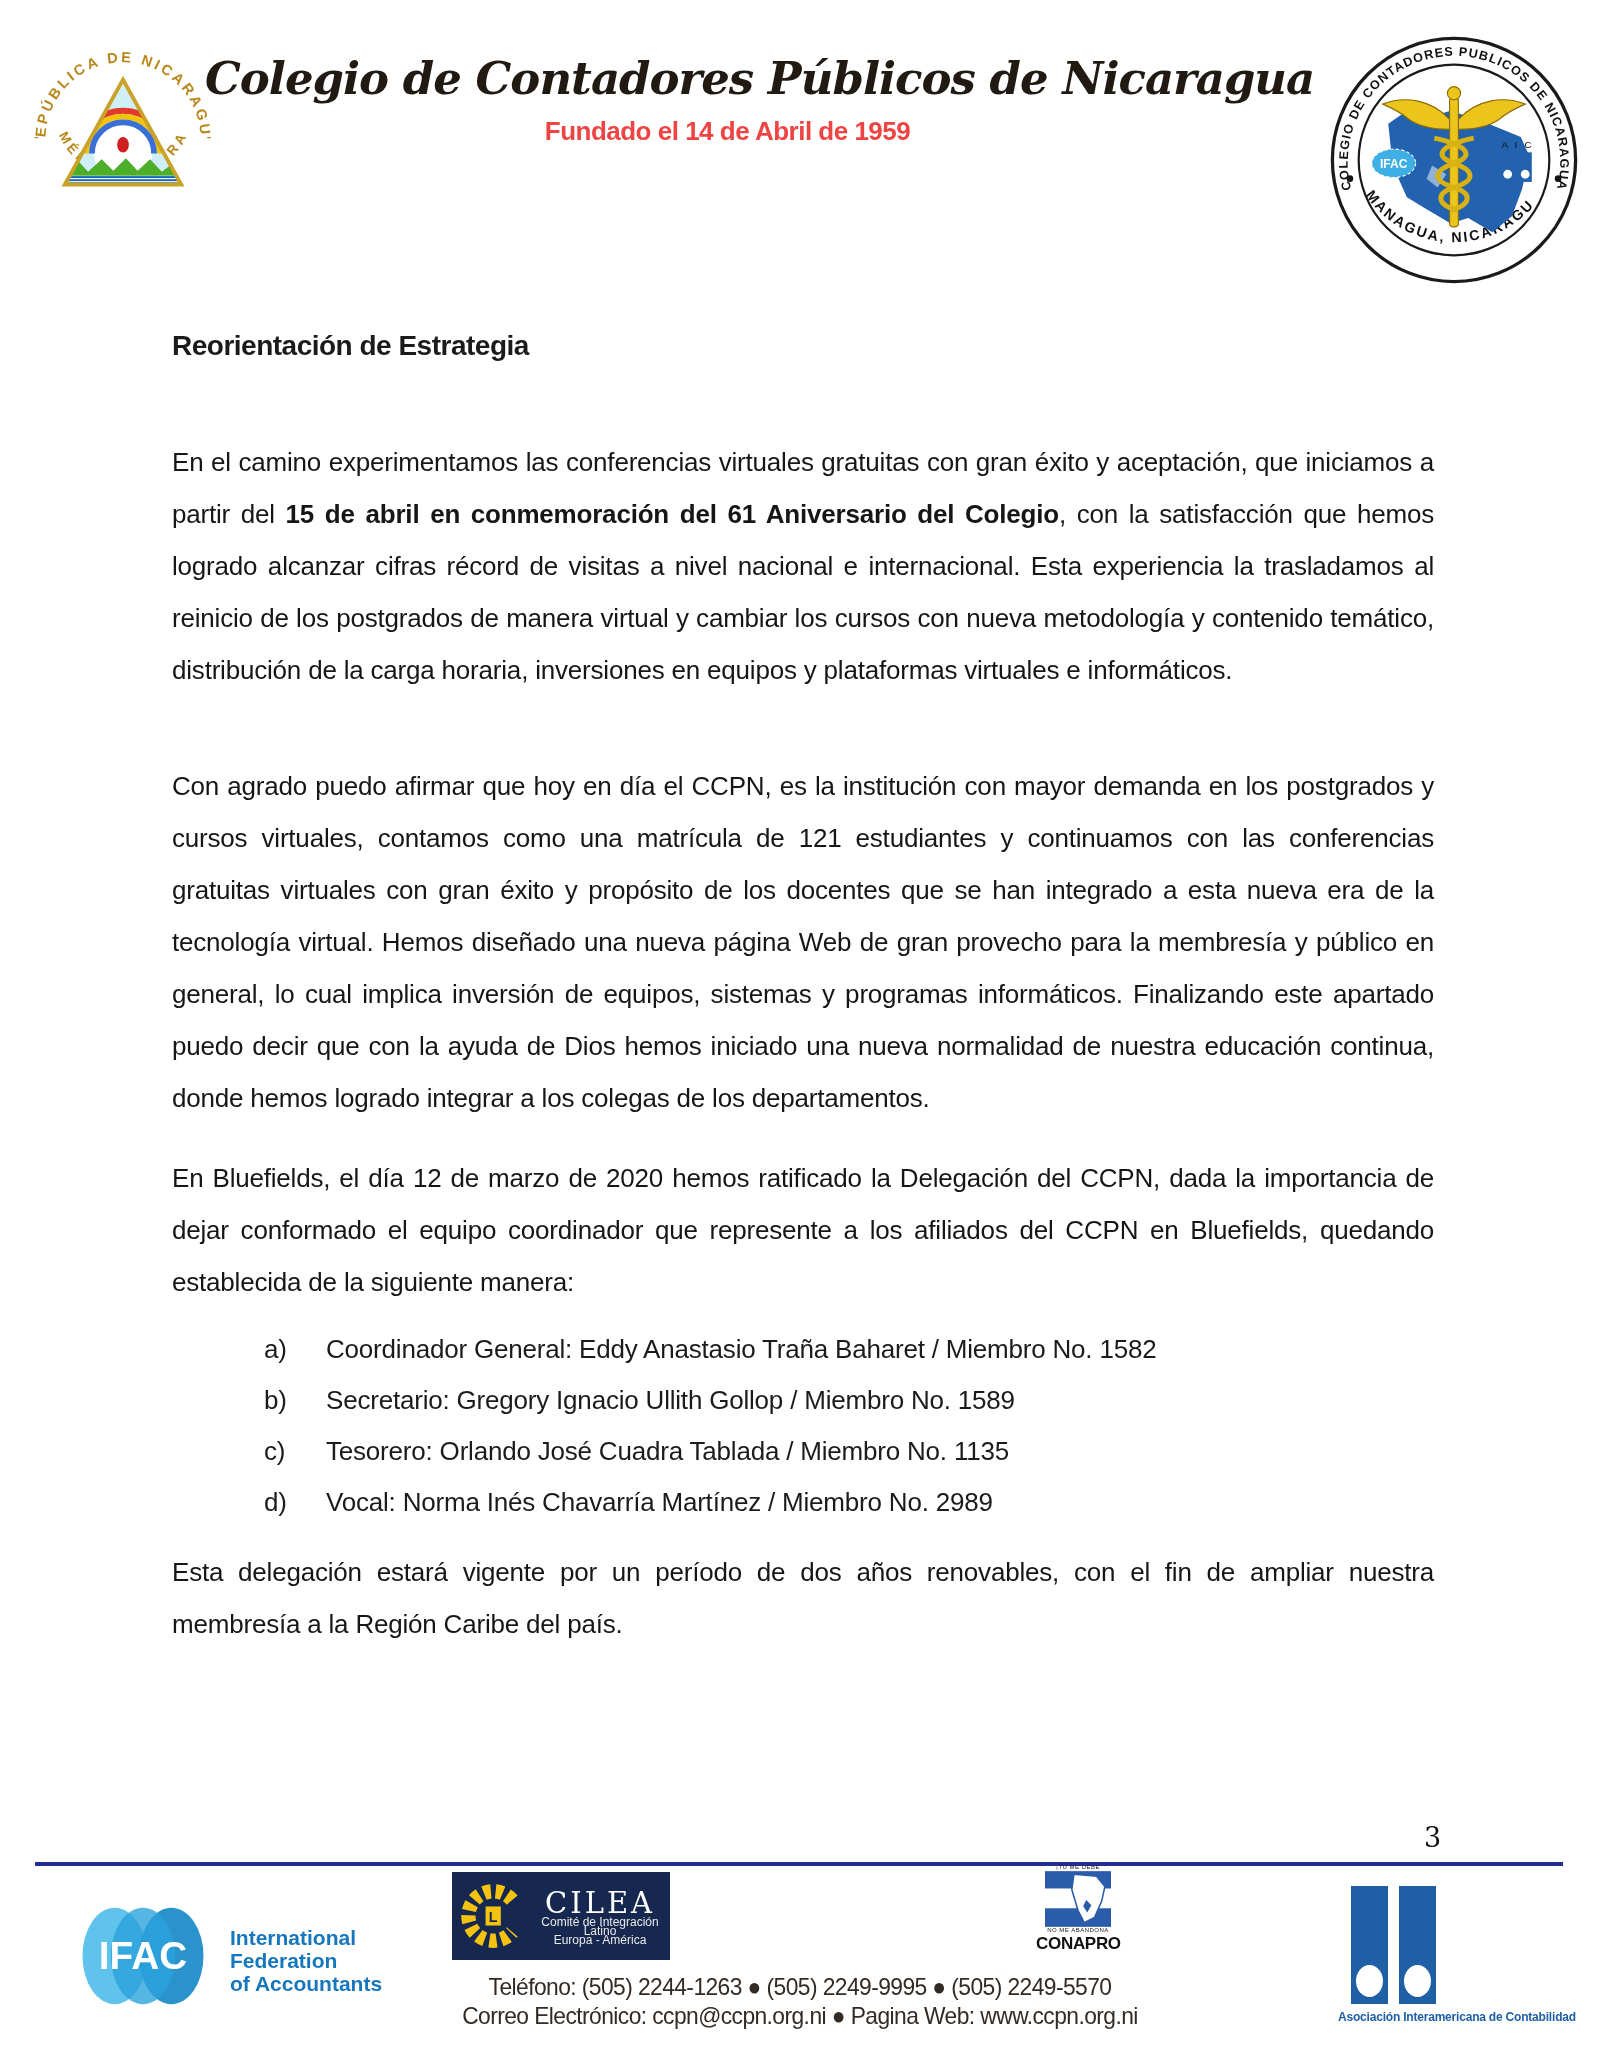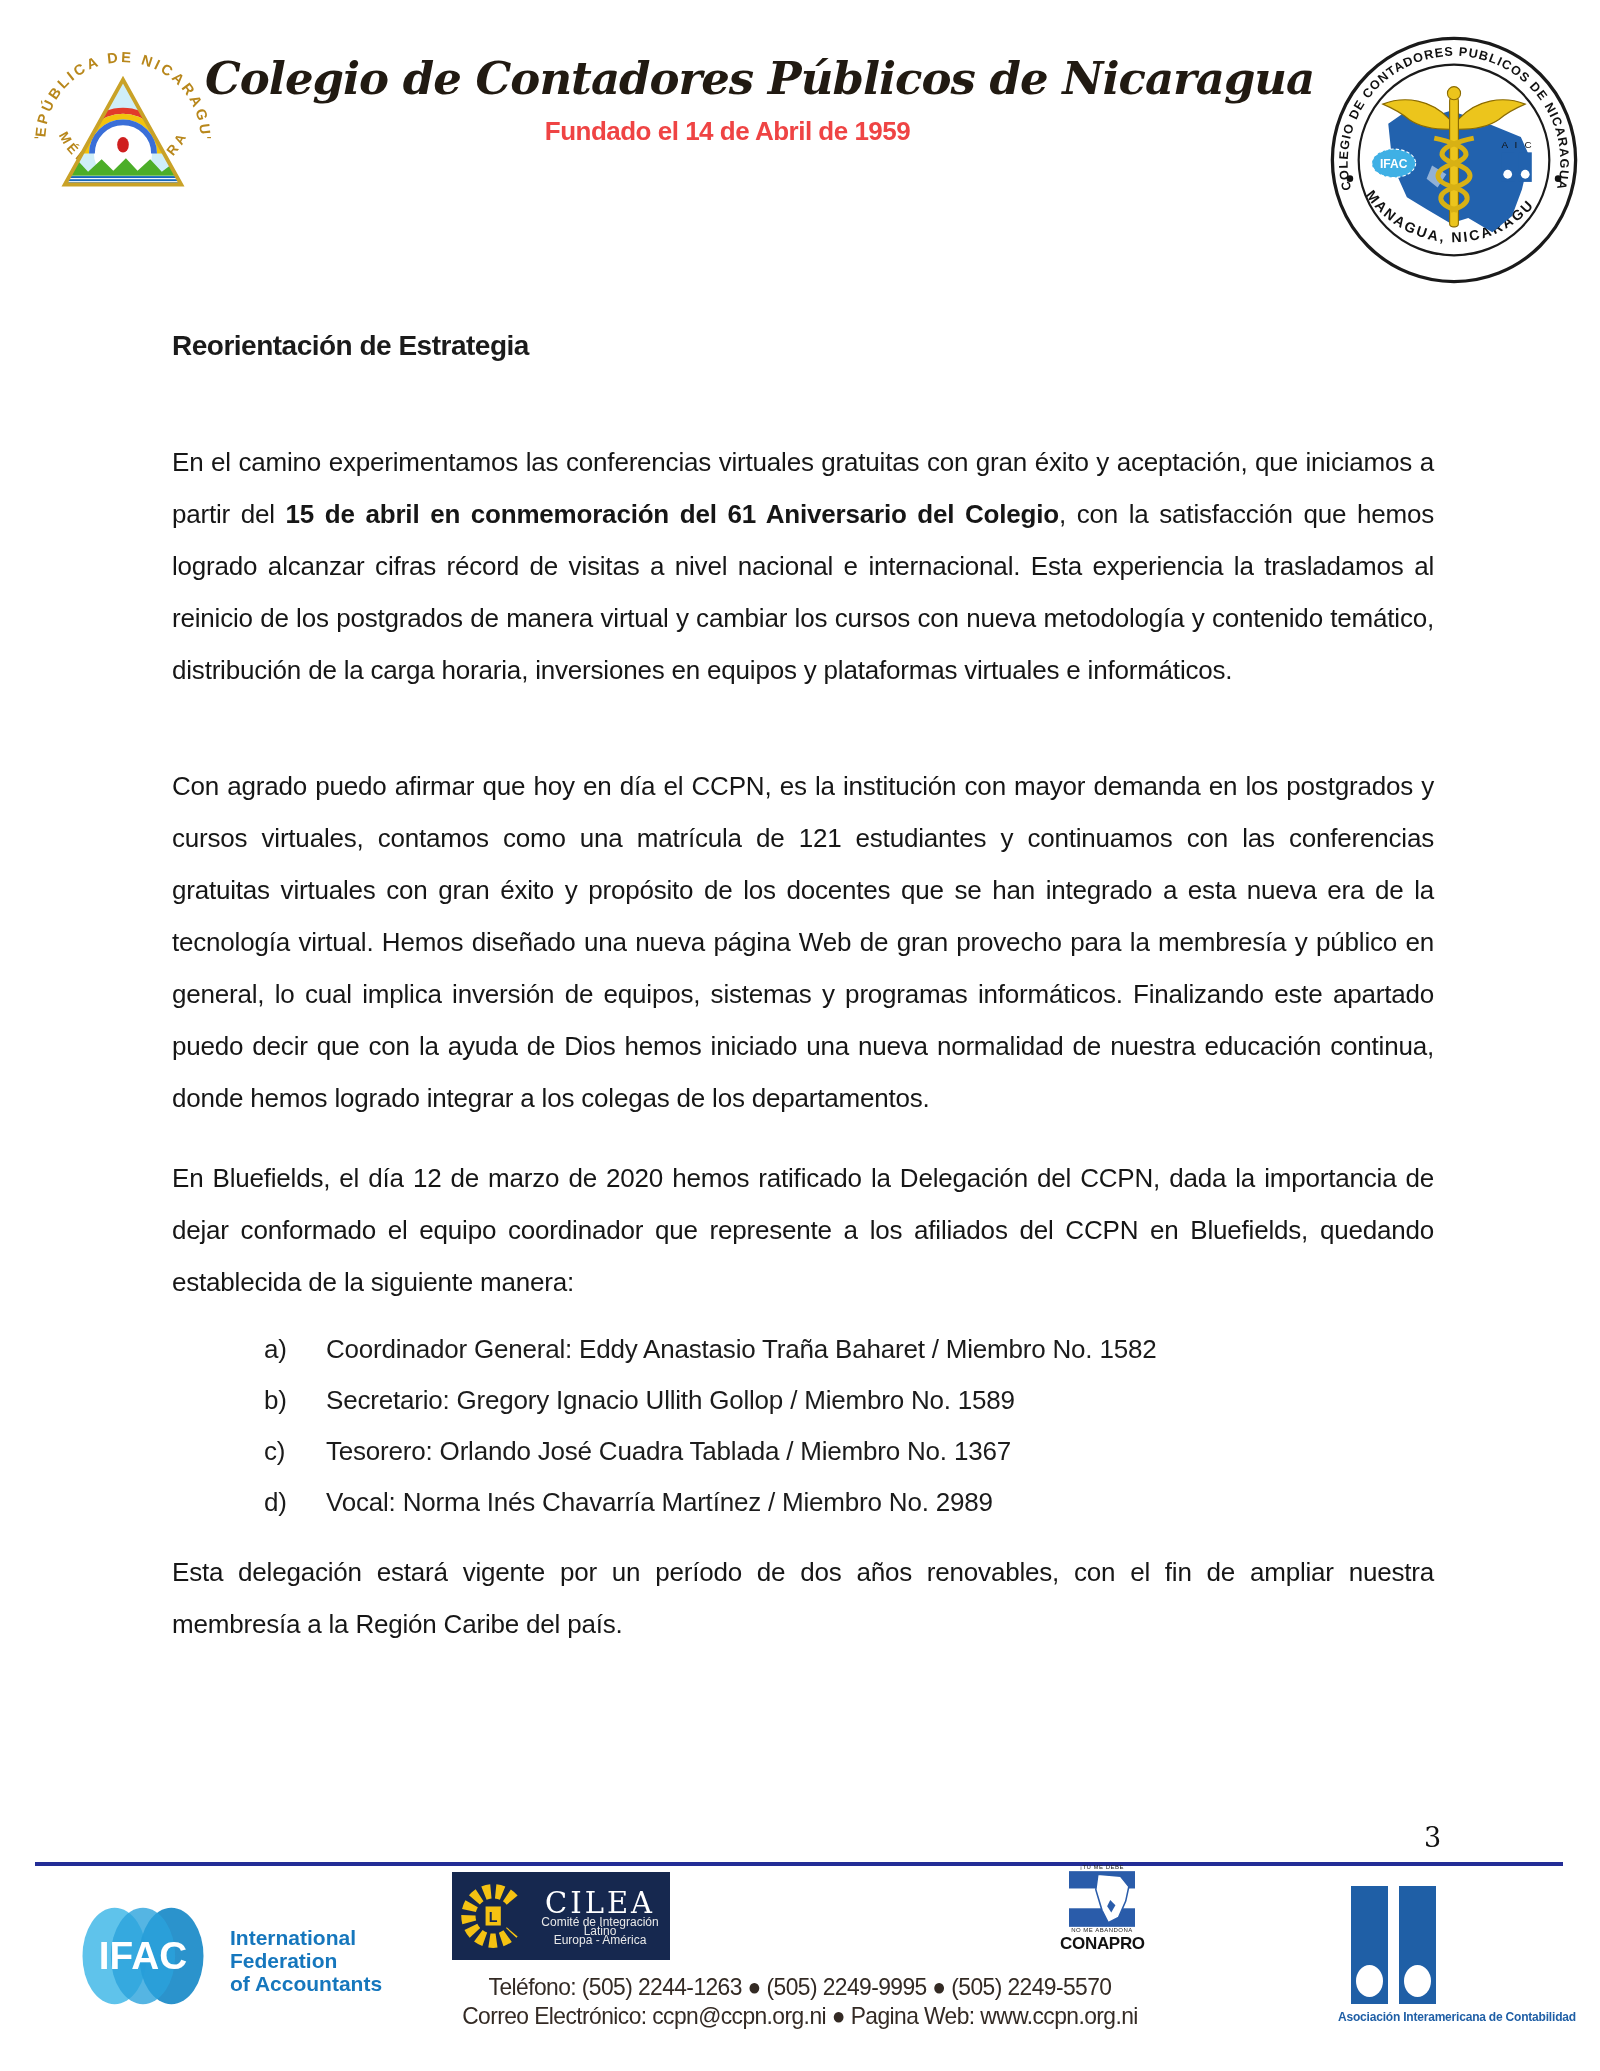--- a/index.html
+++ b/index.html
@@ -46,21 +46,21 @@
            display:flex; align-items:center; padding:4px 8px 4px 4px; }
   .cilea-c { width:82px; height:80px; flex:none; }
   .cilea-right { flex:1; text-align:center; color:#ffffff; }
   .cilea-name { font-family:"DejaVu Serif", serif; font-size:29px; letter-spacing:3px; line-height:30px; }
   .cilea-sub { font-size:12px; line-height:9px; color:#e8e8e8; }
 
   .contact { position:absolute; left:320px; top:1972px; width:960px; text-align:center;
              color:#332a24; font-size:24px; line-height:29px; letter-spacing:-0.6px;
              transform:scaleX(0.95); transform-origin:50% 0; white-space:nowrap; }
 
-  .conapro { position:absolute; left:1036px; top:1864px; width:84px; text-align:center; color:#111;margin-left:24px; }
+  .conapro { position:absolute; left:1036px; top:1864px; width:84px; text-align:center; color:#111; }
   .conapro-top { font-size:6px; letter-spacing:0.5px; color:#222; }
   .conapro-flag { width:66px; height:56px; display:block; margin:1px auto 0; }
   .conapro-mid { font-size:6px; letter-spacing:0.5px; color:#222; }
   .conapro-name { font-size:17px; font-weight:bold; letter-spacing:-0.3px; margin-top:1px; }
 
   .aic { position:absolute; left:1338px; top:1886px; width:110px; text-align:center; }
   .aic-bars { display:flex; justify-content:center; gap:11px; }
   .aic-bar { position:relative; width:37px; height:118px; background:#1f5fa6; }
   .aic-dot { position:absolute; left:5px; bottom:7px; width:27px; height:32px; background:#ffffff; border-radius:50%; }
   .aic-name { margin-top:6px; font-size:12px; font-weight:bold; color:#1f5fa6; white-space:nowrap; letter-spacing:-0.2px; }
@@ -164,21 +164,21 @@
       <div class="roster-item">
         <span class="roster-marker">a)</span>
         <span>Coordinador General: Eddy Anastasio Traña Baharet / Miembro No. 1582</span>
       </div>
       <div class="roster-item">
         <span class="roster-marker">b)</span>
         <span>Secretario: Gregory Ignacio Ullith Gollop / Miembro No. 1589</span>
       </div>
       <div class="roster-item">
         <span class="roster-marker">c)</span>
-        <span>Tesorero: Orlando José Cuadra Tablada / Miembro No. 1367</span>
+        <span>Tesorero: Orlando José Cuadra Tablada / Miembro No. 1135</span>
       </div>
       <div class="roster-item">
         <span class="roster-marker">d)</span>
         <span>Vocal: Norma Inés Chavarría Martínez / Miembro No. 2989</span>
       </div>
     </div>
 
     <p class="para p4">Esta delegación estará vigente por un período de dos años renovables, con el fin de ampliar nuestra membresía a la Región Caribe del país.</p>
   </div>
 

